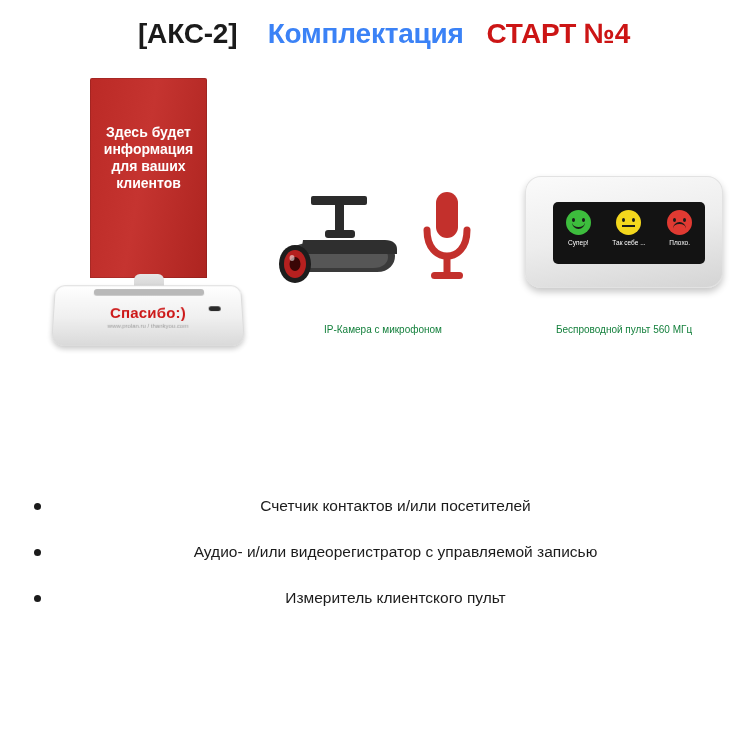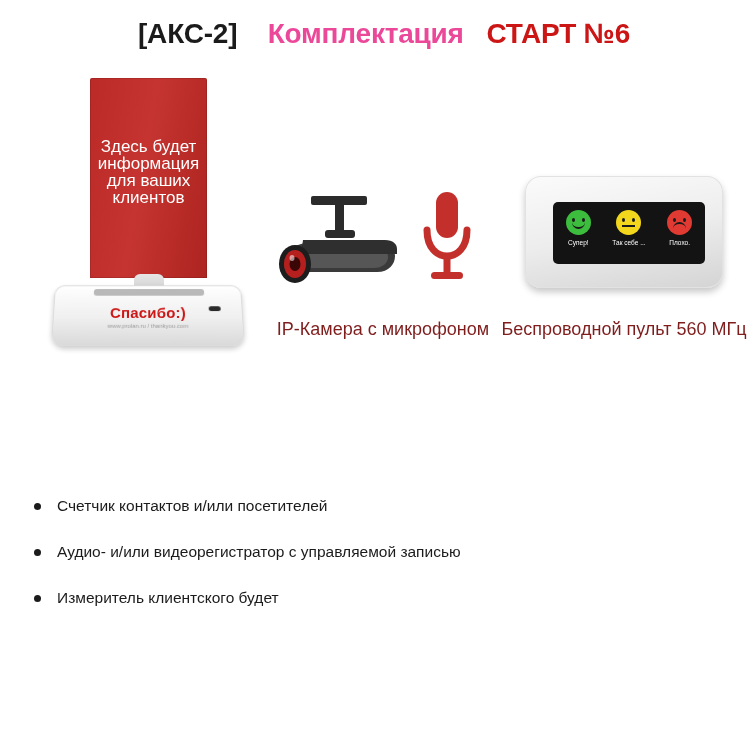--- a/index.html
+++ b/index.html
@@ -19,37 +19,37 @@
   
   .title {
     text-align: center;
     padding-top: 18px;
     font-size: 28px;
     font-weight: bold;
     letter-spacing: -0.2px;
     white-space: nowrap;
   }
   .title .t-code { color: #1b1b1b; margin-left: 12px; }
-  .title .t-mid  { color: #ec4899; margin-top: 7px; }
+  .title .t-mid  { color: #3b82f6; margin-top: 7px; }
   .title .t-red  { color: #cc1515; }
 
   
   .products {
     position: relative;
     height: 370px;
     margin-top: 16px;
   }
   .product {
     position: absolute;
     text-align: center;
   }
   .caption {
-    font-size: 18px;
+    font-size: 10px;
     line-height: 19px;
-    color: #7f1d1d;
+    color: #15803d;
     white-space: pre-line;
   }
 
   
   #prod-stand { left: 28px; top: 12px; width: 240px; }
   .stand-wrap {
     position: relative;
     width: 200px;
     height: 290px;
     margin: 0 auto 10px auto;
@@ -59,26 +59,26 @@
     left: 42px;
     top: 0px;
     width: 117px;
     height: 200px;
     background: linear-gradient(100deg,#bb2a26 0%, #c53430 45%, #ad2420 100%);
     border-radius: 2px 2px 0 0;
     box-shadow: inset 0 0 0 1px rgba(0,0,0,.12);
   }
   .card-text {
     position: absolute;
-    top: 60px;
+    top: 46px;
     left: 0;
     right: 0;
     color: #ffffff;
-    font-size: 17px;
-    font-weight: normal;
+    font-size: 14px;
+    font-weight: bold;
     line-height: 17px;
     white-space: pre-line;
     text-align: center;
   }
   .base {
     position: absolute;
     left: 5px;
     bottom: 22px;
     width: 190px;
     height: 62px;
@@ -236,40 +236,41 @@
     top: 495px;
     width: 700px;
   }
   .bullet {
     display: flex;
     align-items: flex-start;
     margin-bottom: 24px;
     font-size: 15.5px;
     line-height: 22px;
     color: #1b1b1b;
+    text-align: center;
   }
   .bullet .dot {
     flex: 0 0 auto;
     width: 7px;
     height: 7px;
     border-radius: 50%;
     background: #1b1b1b;
     margin: 8px 16px 0 0;
   }
   .bullet .txt { flex: 1 1 auto; }
 </style>
 </head>
 <body>
 
 <div class="title">
   <span class="t-code">[АКС-2]</span>
   <span>&nbsp;&nbsp;</span>
   <span class="t-mid">Комплектация</span>
   <span>&nbsp;</span>
-  <span class="t-red">СТАРТ №6</span>
+  <span class="t-red">СТАРТ №4</span>
 </div>
 
 <div class="products">
 
   <div class="product" id="prod-stand">
     <div class="stand-wrap">
       <div class="card">
         <div class="card-text">Здесь будет
 информация
 для ваших
@@ -361,15 +362,15 @@
   <div class="bullet">
     <span class="dot"></span>
     <span class="txt">Счетчик контактов и/или посетителей</span>
   </div>
   <div class="bullet">
     <span class="dot"></span>
     <span class="txt">Аудио- и/или видеорегистратор с управляемой записью</span>
   </div>
   <div class="bullet">
     <span class="dot"></span>
-    <span class="txt">Измеритель клиентского будет</span>
+    <span class="txt">Измеритель клиентского пульт</span>
   </div>
 </div>
 
 </body></html>

